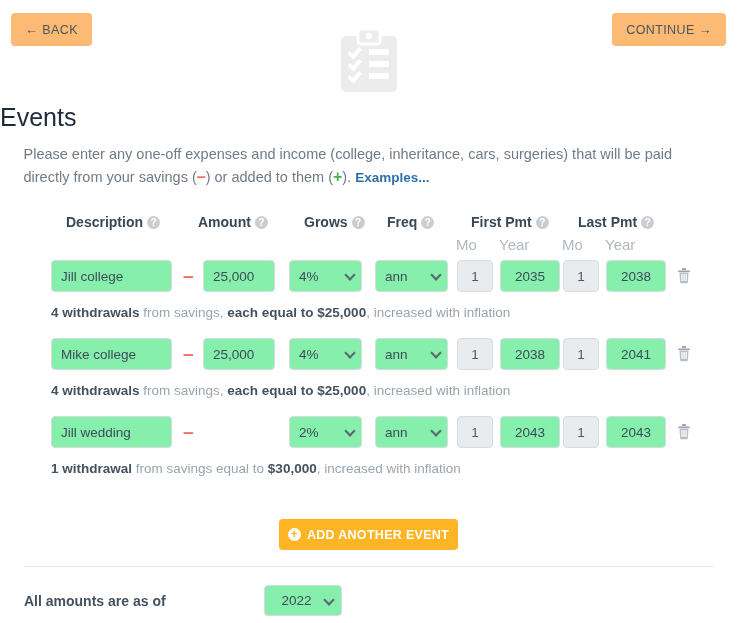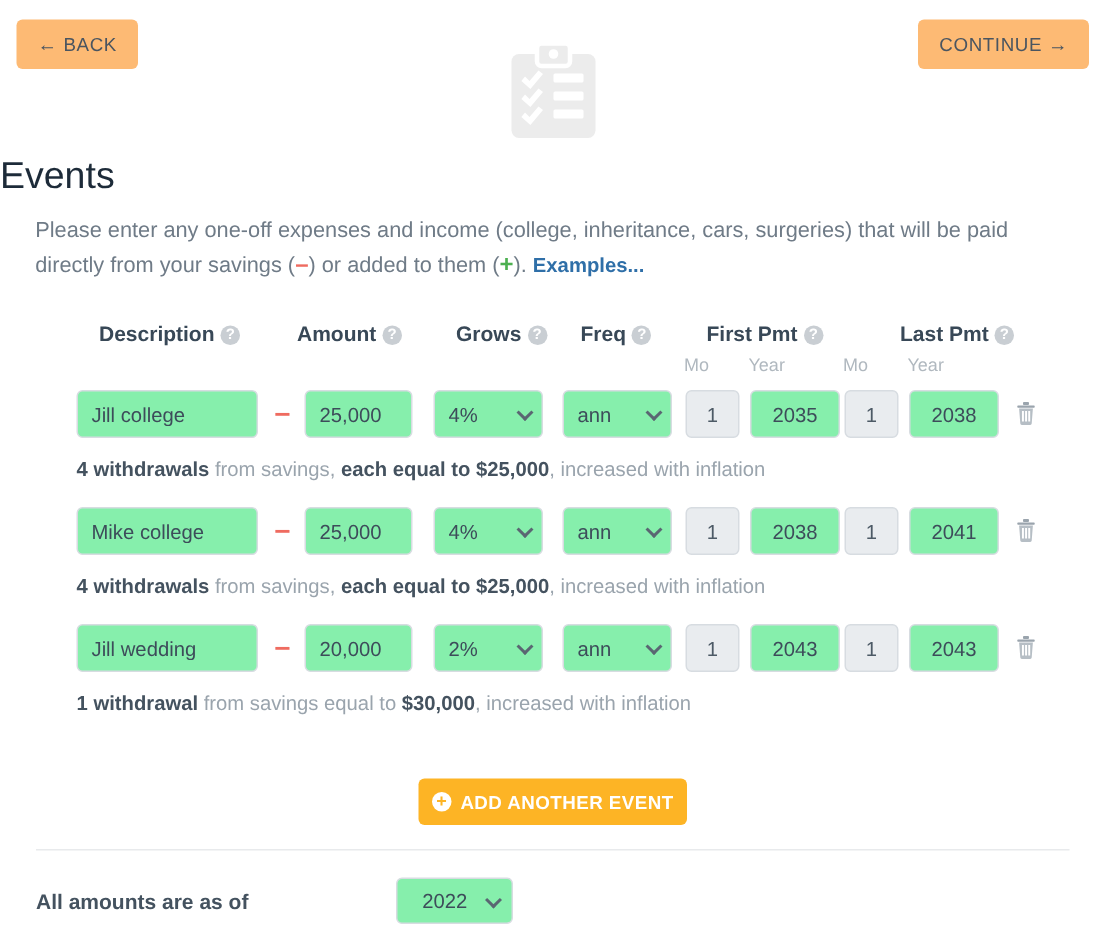--- a/index.html
+++ b/index.html
@@ -65,21 +65,21 @@
     white-space: nowrap; top: 0;
   }
   .help {
     display: inline-block; width: 13px; height: 13px;
     border-radius: 50%; background: #c9ced3; color: #ffffff;
     font-size: 10px; font-weight: bold; line-height: 13px;
     text-align: center; vertical-align: 1px; margin-left: 4px;
     cursor: pointer; font-family: "Liberation Sans", sans-serif;
   }
   .sub-head {
-    position: absolute; font-size: 12px; color: #b0b8bf;
+    position: absolute; font-size: 15px; color: #b0b8bf;
     top: 22px; white-space: nowrap;
   }
 
   .row { position: relative; height: 78px; }
   .fld {
     position: absolute; top: 0;
     height: 32px;
     border: 1px solid #d7dce1;
     border-radius: 4px;
     background: #86efac;
@@ -193,21 +193,21 @@
       </div>
       <div class="col-head" style="left:304px;">
         <span>Grows</span><span class="help">?</span>
       </div>
       <div class="col-head" style="left:387px;">
         <span>Freq</span><span class="help">?</span>
       </div>
       <div class="col-head" style="left:471px;">
         <span>First Pmt</span><span class="help">?</span>
       </div>
-      <div class="col-head" style="left:600px;">
+      <div class="col-head" style="left:578px;">
         <span>Last Pmt</span><span class="help">?</span>
       </div>
 
       <div class="sub-head" style="left:456px;">Mo</div>
       <div class="sub-head" style="left:499px;">Year</div>
       <div class="sub-head" style="left:562px;">Mo</div>
       <div class="sub-head" style="left:605px;">Year</div>
     </div>
 
     <div class="row">
@@ -272,21 +272,20 @@
         <rect x="8.5" y="7" width="1.3" height="7" fill="#ffffff"></rect>
       </svg>
       <div class="note">
         <b>4 withdrawals</b><span> from savings, </span><b>each equal to $25,000</b><span>, increased with inflation</span>
       </div>
     </div>
 
     <div class="row">
       <input class="fld" style="left: 51px; width: 121px;" value="Jill wedding">
       <span class="minus-cell" style="left:183px;">–</span>
-      <input class="fld" style="left: 203px; width: 72px;" value="20,000">
       <div class="sel-wrap" style="left:289px; width:73px;">
         <select class="fld">
           <option>2%</option>
         </select>
         <span class="chev"></span>
       </div>
       <div class="sel-wrap" style="left:375px; width:73px;">
         <select class="fld">
           <option>ann</option>
         </select>

